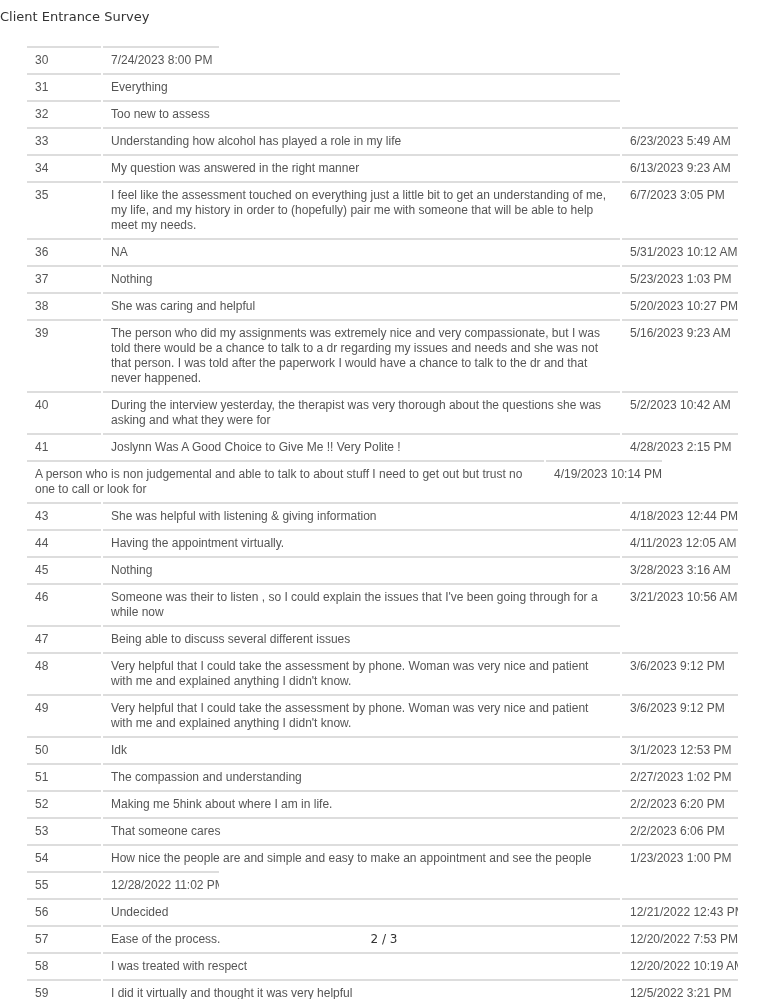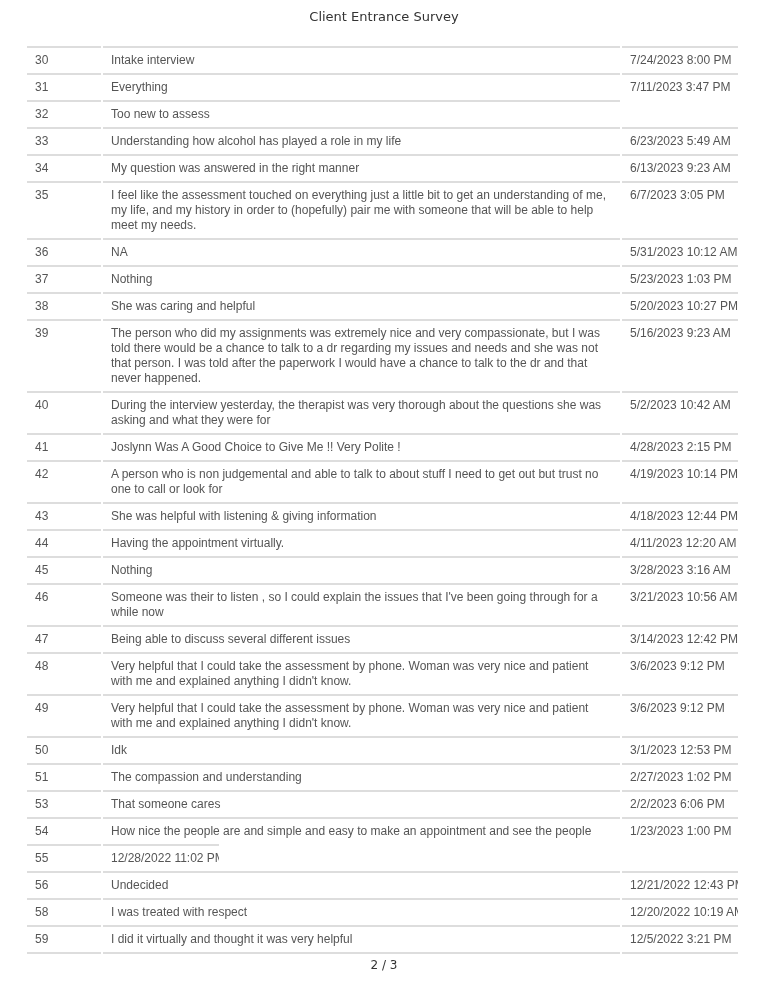--- a/index.html
+++ b/index.html
@@ -1,55 +1,53 @@
 <!DOCTYPE html>
 <html><head>
 <meta charset="utf-8">
 <style>
   html, body { margin: 0; padding: 0; background: #ffffff; }
   body { width: 768px; height: 999px; position: relative; overflow: hidden; }
   .page-title {
-    position: absolute; top: 9px; left: 0; width: 768px; text-align: center;
+    position: absolute; top: 9px; left: 0; width: 768px; text-align: left;
     font-family: "DejaVu Sans", sans-serif; font-size: 13px; color: #333333;
   }
   .table {
     position: absolute; top: 46px; left: 27px; width: 711px;
     font-family: "Liberation Sans", sans-serif; font-size: 12px; color: #555555;
   }
   .row { display: flex; }
   .cell {
     border-top: 2px solid #dddddd;
     box-sizing: border-box;
     padding: 5px 0 5px 8px;
     line-height: 15px;
   }
   .row:last-child .cell { border-bottom: 2px solid #dddddd; }
   .c-num { width: 74px; margin-right: 2px; }
   .c-resp { width: 517px; margin-right: 2px; padding-right: 8px; }
   .c-date { width: 116px; white-space: nowrap; overflow: hidden; padding-left: 8px; }
   .pager {
-    position: absolute; top: 958px; left: 0; width: 768px; text-align: center;
+    position: absolute; top: 932px; left: 0; width: 768px; text-align: center;
     font-family: "DejaVu Sans", sans-serif; font-size: 12px; color: #333333;
   }
 </style>
 </head>
 <body>
 
 <div class="page-title">Client Entrance Survey</div>
 
 <div class="table" id="responses-table">
     <div class="row">
       <div class="cell c-num">30</div>
-      <div class="cell c-resp">Intake interview</div>
       <div class="cell c-date">7/24/2023 8:00 PM</div>
     </div>
     <div class="row">
       <div class="cell c-num">31</div>
       <div class="cell c-resp">Everything</div>
-      <div class="cell c-date">7/11/2023 3:47 PM</div>
     </div>
     <div class="row">
       <div class="cell c-num">32</div>
       <div class="cell c-resp">Too new to assess</div>
     </div>
     <div class="row">
       <div class="cell c-num">33</div>
       <div class="cell c-resp">Understanding how alcohol has played a role in my life</div>
       <div class="cell c-date">6/23/2023 5:49 AM</div>
     </div>
@@ -87,48 +85,46 @@
       <div class="cell c-num">40</div>
       <div class="cell c-resp">During the interview yesterday, the therapist was very thorough about the questions she was asking and what they were for</div>
       <div class="cell c-date">5/2/2023 10:42 AM</div>
     </div>
     <div class="row">
       <div class="cell c-num">41</div>
       <div class="cell c-resp">Joslynn Was A Good Choice to Give Me !! Very Polite !</div>
       <div class="cell c-date">4/28/2023 2:15 PM</div>
     </div>
     <div class="row">
-      <div class="cell c-num">42</div>
       <div class="cell c-resp">A person who is non judgemental and able to talk to about stuff I need to get out but trust no one to call or look for</div>
       <div class="cell c-date">4/19/2023 10:14 PM</div>
     </div>
     <div class="row">
       <div class="cell c-num">43</div>
       <div class="cell c-resp">She was helpful with listening &amp; giving information</div>
       <div class="cell c-date">4/18/2023 12:44 PM</div>
     </div>
     <div class="row">
       <div class="cell c-num">44</div>
       <div class="cell c-resp">Having the appointment virtually.</div>
-      <div class="cell c-date">4/11/2023 12:20 AM</div>
+      <div class="cell c-date">4/11/2023 12:05 AM</div>
     </div>
     <div class="row">
       <div class="cell c-num">45</div>
       <div class="cell c-resp">Nothing</div>
       <div class="cell c-date">3/28/2023 3:16 AM</div>
     </div>
     <div class="row">
       <div class="cell c-num">46</div>
       <div class="cell c-resp">Someone was their to listen , so I could explain the issues that I've been going through for a while now</div>
       <div class="cell c-date">3/21/2023 10:56 AM</div>
     </div>
     <div class="row">
       <div class="cell c-num">47</div>
       <div class="cell c-resp">Being able to discuss several different issues</div>
-      <div class="cell c-date">3/14/2023 12:42 PM</div>
     </div>
     <div class="row">
       <div class="cell c-num">48</div>
       <div class="cell c-resp">Very helpful that I could take the assessment by phone. Woman was very nice and patient with me and explained anything I didn't know.</div>
       <div class="cell c-date">3/6/2023 9:12 PM</div>
     </div>
     <div class="row">
       <div class="cell c-num">49</div>
       <div class="cell c-resp">Very helpful that I could take the assessment by phone. Woman was very nice and patient with me and explained anything I didn't know.</div>
       <div class="cell c-date">3/6/2023 9:12 PM</div>
@@ -137,39 +133,49 @@
       <div class="cell c-num">50</div>
       <div class="cell c-resp">Idk</div>
       <div class="cell c-date">3/1/2023 12:53 PM</div>
     </div>
     <div class="row">
       <div class="cell c-num">51</div>
       <div class="cell c-resp">The compassion and understanding</div>
       <div class="cell c-date">2/27/2023 1:02 PM</div>
     </div>
     <div class="row">
+      <div class="cell c-num">52</div>
+      <div class="cell c-resp">Making me 5hink about where I am in life.</div>
+      <div class="cell c-date">2/2/2023 6:20 PM</div>
+    </div>
+    <div class="row">
       <div class="cell c-num">53</div>
       <div class="cell c-resp">That someone cares</div>
       <div class="cell c-date">2/2/2023 6:06 PM</div>
     </div>
     <div class="row">
       <div class="cell c-num">54</div>
       <div class="cell c-resp">How nice the people are and simple and easy to make an appointment and see the people</div>
       <div class="cell c-date">1/23/2023 1:00 PM</div>
     </div>
     <div class="row">
       <div class="cell c-num">55</div>
       <div class="cell c-date">12/28/2022 11:02 PM</div>
     </div>
     <div class="row">
       <div class="cell c-num">56</div>
       <div class="cell c-resp">Undecided</div>
       <div class="cell c-date">12/21/2022 12:43 PM</div>
     </div>
     <div class="row">
+      <div class="cell c-num">57</div>
+      <div class="cell c-resp">Ease of the process.</div>
+      <div class="cell c-date">12/20/2022 7:53 PM</div>
+    </div>
+    <div class="row">
       <div class="cell c-num">58</div>
       <div class="cell c-resp">I was treated with respect</div>
       <div class="cell c-date">12/20/2022 10:19 AM</div>
     </div>
     <div class="row">
       <div class="cell c-num">59</div>
       <div class="cell c-resp">I did it virtually and thought it was very helpful</div>
       <div class="cell c-date">12/5/2022 3:21 PM</div>
     </div>
   </div>

